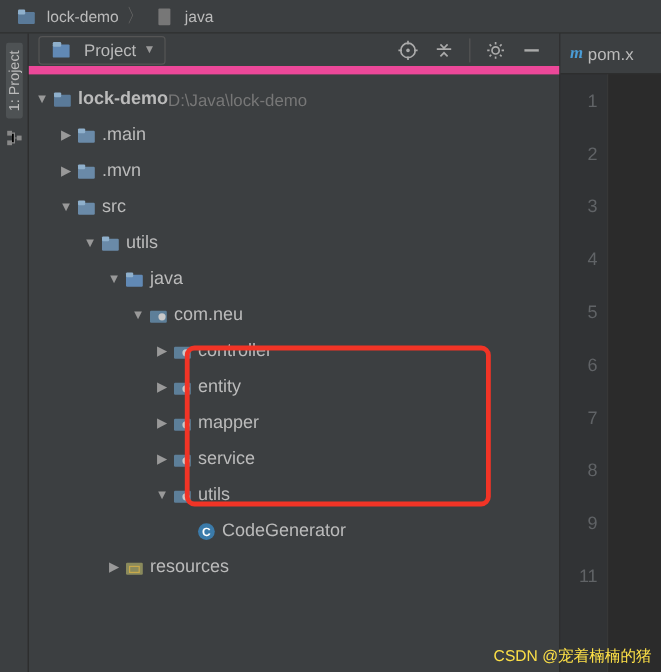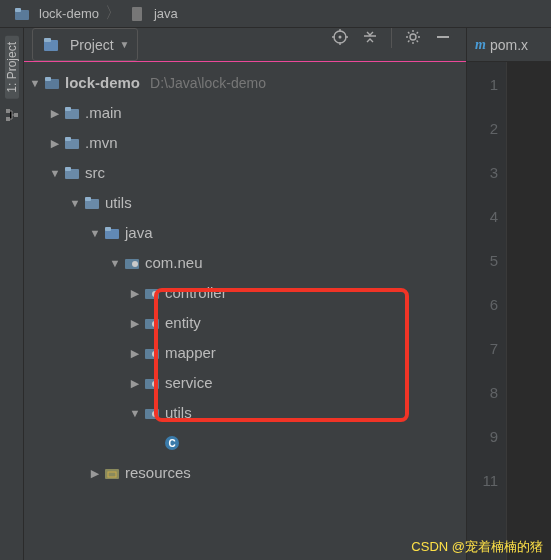--- a/index.html
+++ b/index.html
@@ -8,32 +8,32 @@
 .topbar { height: 28px; display: flex; align-items: center; padding: 0 8px; background: #3c3f41; border-bottom: 1px solid #2b2b2b; }
 .crumb { display: inline-flex; align-items: center; gap: 4px; padding: 0 4px; font-size: 13px; color: #bbb; }
 .crumb-sep { color: #666; margin: 0 2px; }
 
 .main { display: flex; height: calc(100% - 28px); }
 .sidebar-tab { width: 24px; background: #3c3f41; border-right: 1px solid #2b2b2b; display: flex; flex-direction: column; align-items: center; padding-top: 8px; gap: 8px; }
 .vtext { writing-mode: vertical-rl; transform: rotate(180deg); font-size: 12px; color: #bbb; padding: 6px 0; background: #4e5254; border-radius: 2px; }
 .sidebar-icon { width: 16px; height: 16px; color: #888; }
 
 .panel { flex: 1; display: flex; flex-direction: column; border-right: 1px solid #2b2b2b; min-width: 0; }
-.panel-header { height: 34px; display: flex; padding: 0 8px; border-bottom: 1px solid #ec4899; background: #3c3f41; }
+.panel-header { height: 34px; display: flex; align-items: center; padding: 0 8px; border-bottom: 7px solid #ec4899; background: #3c3f41; }
 .panel-title { display: flex; align-items: center; gap: 6px; padding: 3px 8px; border: 1px solid #555; border-radius: 3px; font-size: 14px; color: #bbb; }
 .spacer { flex: 1; }
 .hicon { width: 18px; height: 18px; color: #aaa; margin: 0 6px; }
 .vdiv { width: 1px; height: 20px; background: #555; margin: 0 6px; }
 
 .tree { padding: 6px 0 6px 4px; font-size: 15px; line-height: 1.3; overflow: auto; flex: 1; }
 .row { display: flex; align-items: center; height: 30px; white-space: nowrap; }
 .arrow { width: 14px; text-align: center; color: #999; font-size: 11px; }
 .ico { width: 16px; height: 16px; margin: 0 5px 0 2px; flex-shrink: 0; }
 .lbl { color: #bbb; }
-.lbl2 { color: #777; margin-left: 10px; font-size: 14px; }
+.lbl2 { color: #777; margin-left: 0; font-size: 14px; }
 .ind { display: inline-block; }
 
 .folder { fill: #6a8aa8; }
 .folder-mod { fill: #5a7a99; }
 .folder-src { fill: #6189b5; }
 .folder-pkg { fill: #5d7f99; }
 .folder-res { fill: #8a8a5c; stroke: #aa9944; }
 .cls { fill: #3b7baa; }
 .main-cls { fill: #3b8a8a; }
 
@@ -231,20 +231,21 @@
           </svg>
           <span class="lbl">utils</span>
         </div>
 
       <div class="row">
           <span class="ind" style="width:134px"></span>
           <svg class="ico">
             <circle class="cls" cx="8" cy="8" r="7"></circle>
             <text x="8" y="12" text-anchor="middle" fill="#fff" font-size="10" font-weight="bold">C</text>
           </svg>
+          <span class="lbl">CodeGenerator</span>
         </div>
 
 
       <div class="row">
           <span class="ind" style="width:60px"></span>
           <span class="arrow">▶</span>
           <svg class="ico">
             <rect class="folder-res" x="1" y="4" width="14" height="10" rx="1" stroke-width="0"></rect>
             <rect x="4" y="7" width="8" height="5" fill="none" stroke="#c9a94a" stroke-width="1"></rect>
           </svg>

